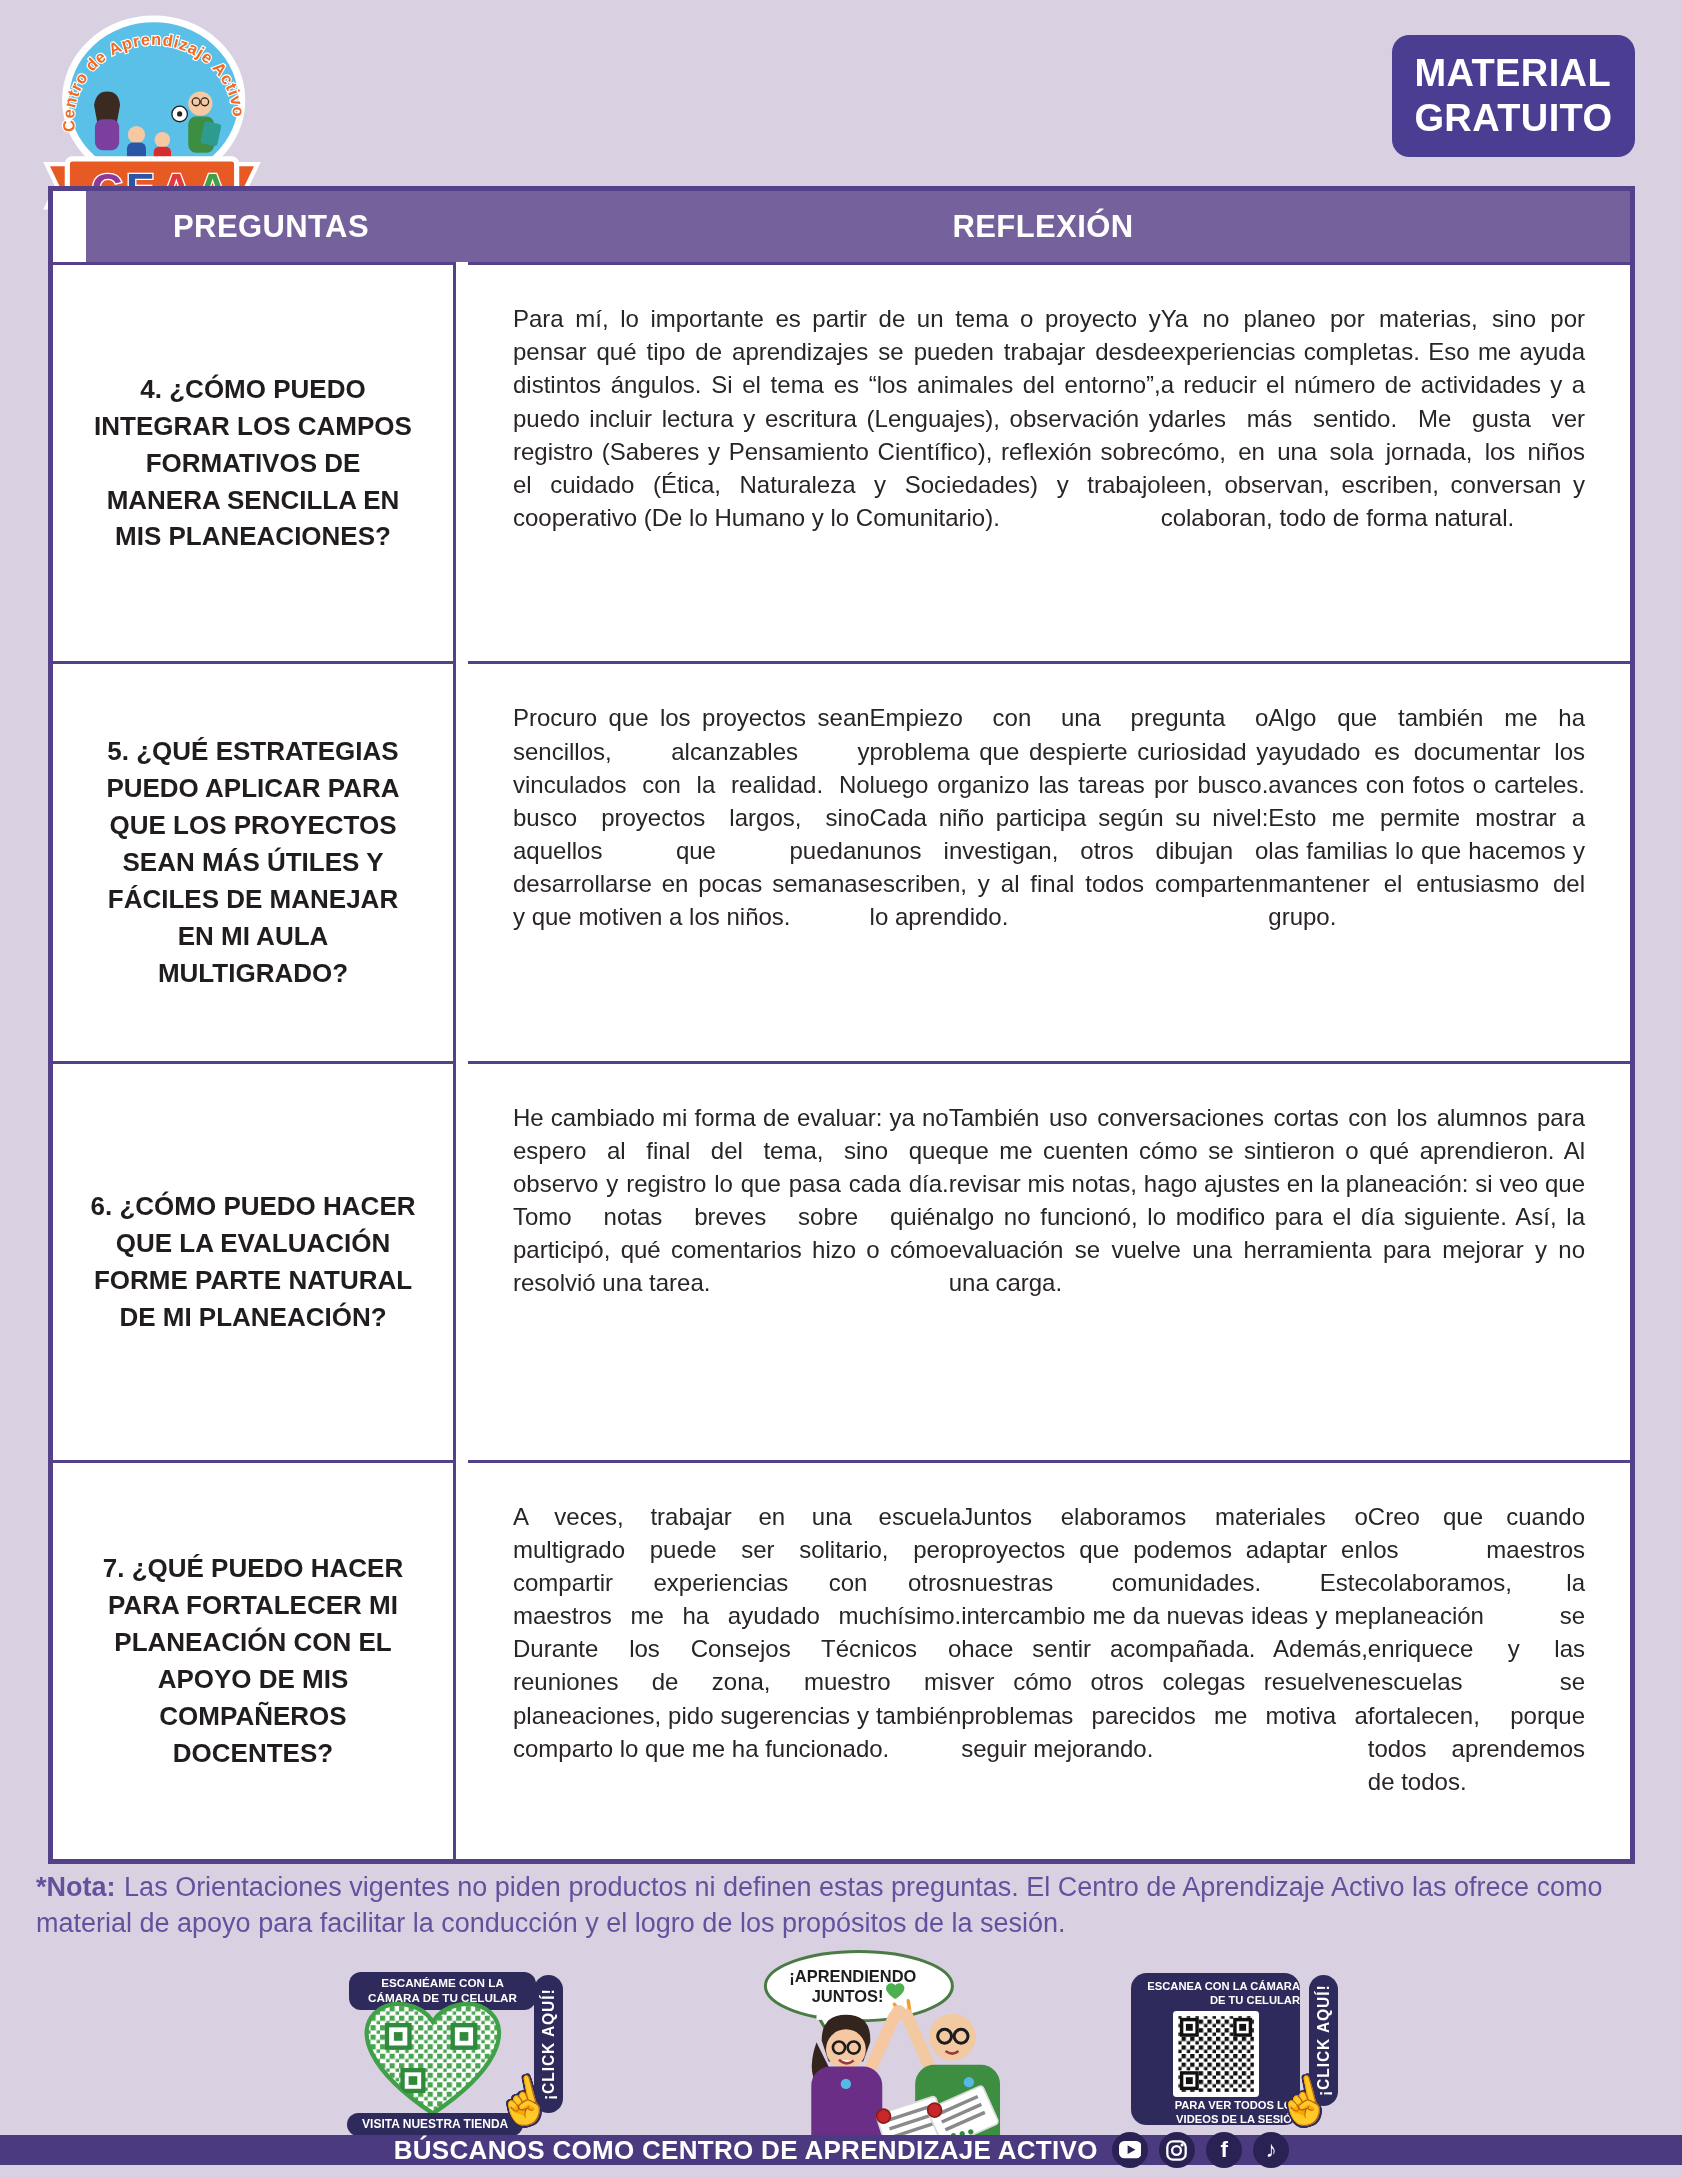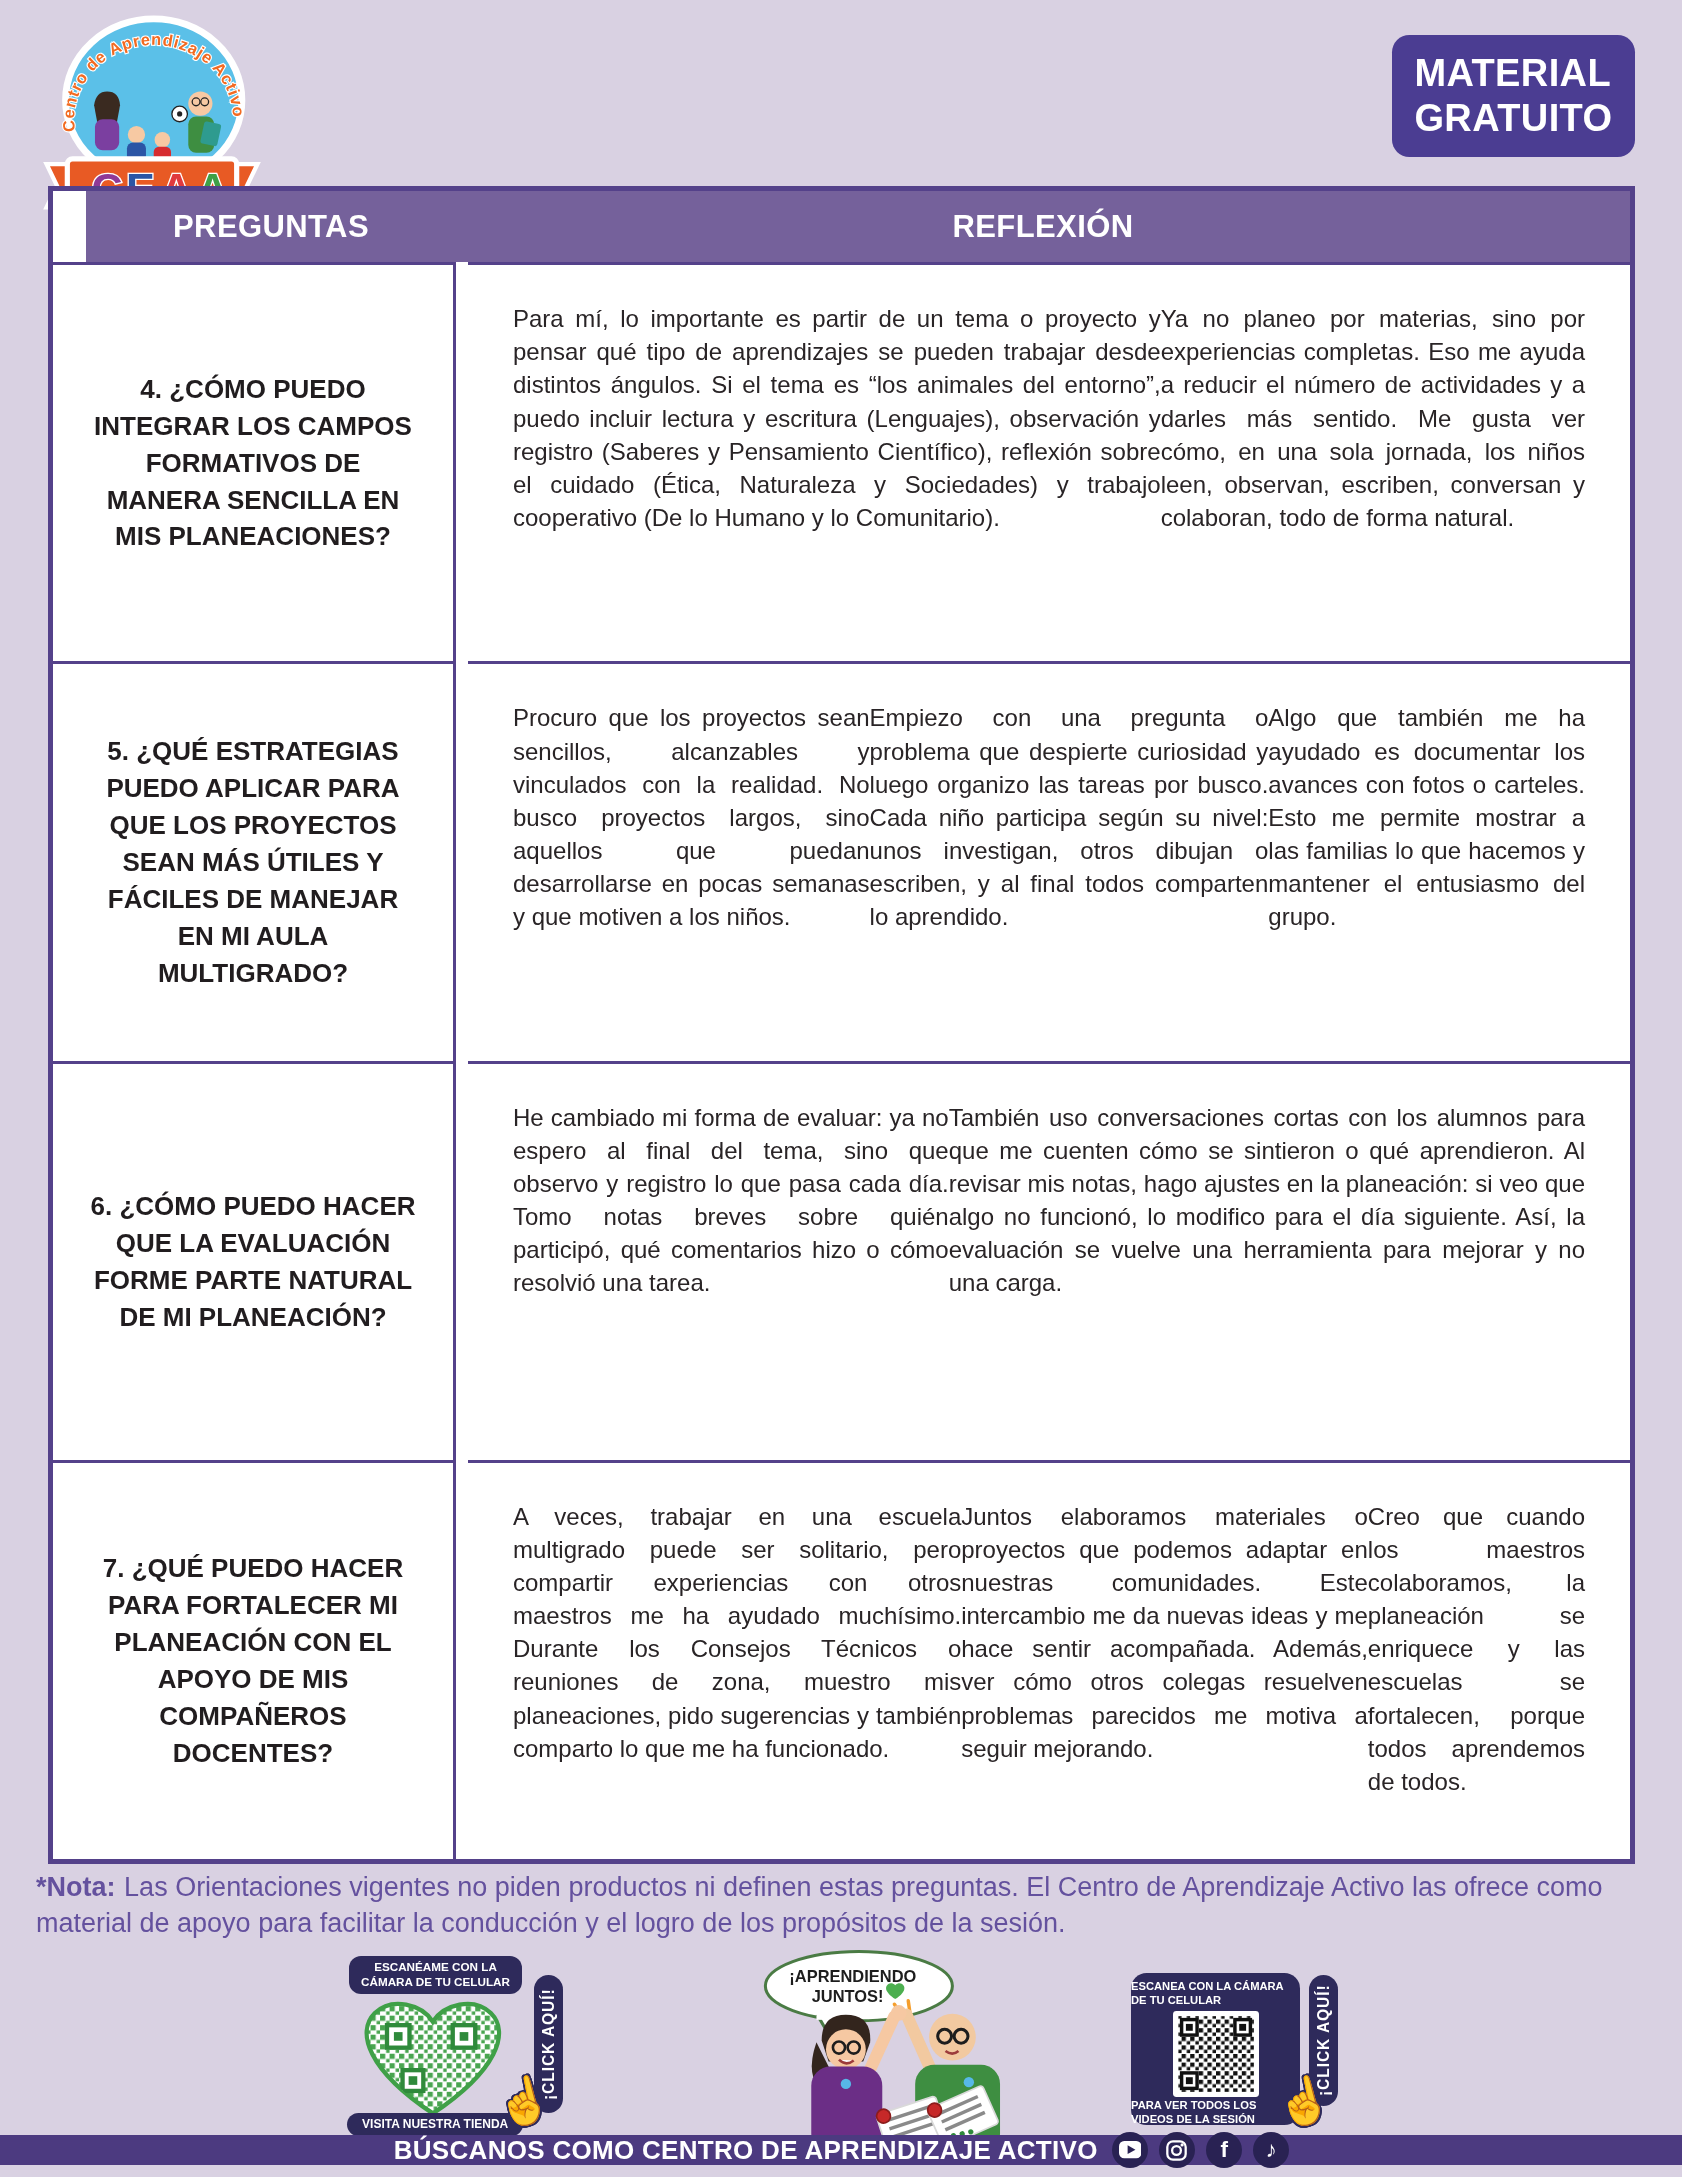--- a/index.html
+++ b/index.html
@@ -32,39 +32,39 @@
 
   
   .note{position:absolute;left:36px;top:1869px;width:1619px;font-size:27px;line-height:1.34;
         color:#64519E;}
   .note b{font-weight:800;margin-right:8.6px;}
 
   
   .pill{background:#2E2A5B;color:#fff;font-weight:800;text-align:center;border-radius:10.4px;
         box-sizing:border-box;}
   .qr-left{position:absolute;left:342px;top:1956px;width:199px;}
-  .qr-left .pill.top{position:absolute;left:7px;top:0;width:173px;font-size:11.7px;
+  .qr-left .pill.top{position:absolute;left:7px;top:16px;width:187px;font-size:11.7px;
                      padding:4.3px 7px;line-height:1.25;border-radius:12px;}
   .qr-left .pill.bottom{position:absolute;left:5.2px;top:157px;width:176px;font-size:12px;
                         padding:4.3px 5.2px;border-radius:12px;}
   .heart-qr{position:absolute;left:0;top:31px;}
   .vpill{position:absolute;width:29px;height:138px;background:#2E2A5B;border-radius:14.7px;
          color:#fff;font-weight:800;font-size:15.6px;display:flex;align-items:center;justify-content:center;
          writing-mode:vertical-rl;transform:rotate(180deg);letter-spacing:0.9px;}
   .vpill-left{left:192px;top:19px;}
   .hand{position:absolute;font-size:45px;color:#fff;
         text-shadow:1.7px 1.7px 0 #2E2A5B,-1.7px 1.7px 0 #2E2A5B,1.7px -1.7px 0 #2E2A5B,-1.7px -1.7px 0 #2E2A5B;
         transform:rotate(-14deg);}
   .hand-left{left:154px;top:119px;}
 
   .mascots{position:absolute;left:742px;top:1947px;}
 
   .qr-right{position:absolute;left:1131px;top:1973px;width:225px;}
   .qr-right .panel{position:absolute;left:0;top:0;width:169px;height:152px;background:#2E2A5B;
-                   border-radius:15.6px;color:#fff;text-align:left;box-sizing:border-box;padding-top:6px;}
+                   border-radius:15.6px;color:#fff;text-align:right;box-sizing:border-box;padding-top:6px;}
   .qr-right .lbl{font-weight:800;font-size:11.2px;line-height:1.25;}
   .qr-right .qr{margin:3.5px auto 1.7px auto;display:block;}
   .vpill-right{left:178px;top:1.7px;height:131px;}
   .hand-right{left:145px;top:102px;}
 
   
   .footer{position:absolute;left:0;top:2135px;width:1683px;height:30px;background:#4C3A80;
           display:flex;align-items:center;justify-content:center;gap:14px;}
   .footer .ftext{color:#fff;font-weight:800;font-size:26px;letter-spacing:0.3px;}
   .social{display:flex;gap:11.2px;align-items:center;}

